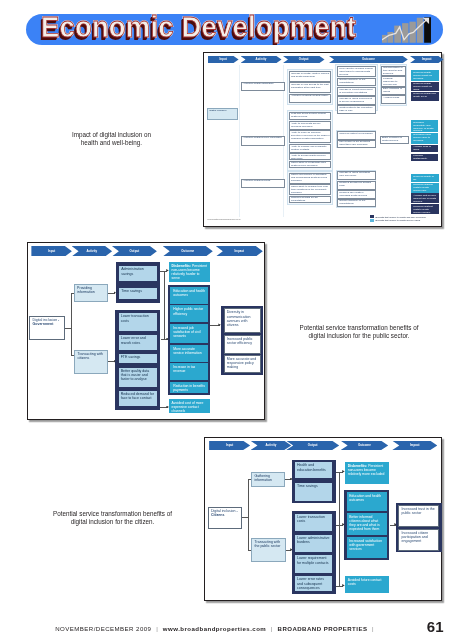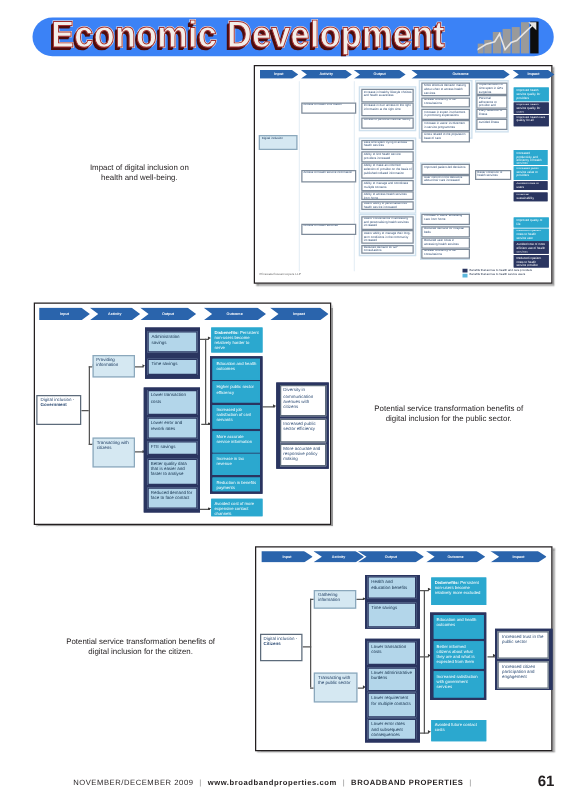--- a/index.html
+++ b/index.html
@@ -52,21 +52,21 @@
 
   .src{position:absolute;font-size:2.4px;color:#666;letter-spacing:0.05px;}
 
   .legend{position:absolute;font-size:2.35px;color:#1b2a44;}
   .legend .row{display:flex;align-items:center;margin-bottom:0.8px;}
   .legend .sw{width:4.2px;height:3px;margin-right:1.4px;flex:none;}
 
   
   .footer{position:absolute;left:0;right:25.5px;top:616.5px;text-align:right;font-size:6.1px;color:#231f20;letter-spacing:0.45px;}
   .footer b{font-weight:bold;}
-  .footer .pg{font-size:12px;font-weight:bold;letter-spacing:0;position:relative;top:1px;margin-left:48px;}
+  .footer .pg{font-size:15px;font-weight:bold;letter-spacing:0;position:relative;top:1px;margin-left:48px;}
   .footer .sep{color:#888;margin:0 2.5px;}
 </style>
 </head>
 <body>
 
 <div class="page">
 
   <div class="banner">
     <div class="banner-title">Economic Development</div>
     <div class="banner-inline">Economic Development</div>

